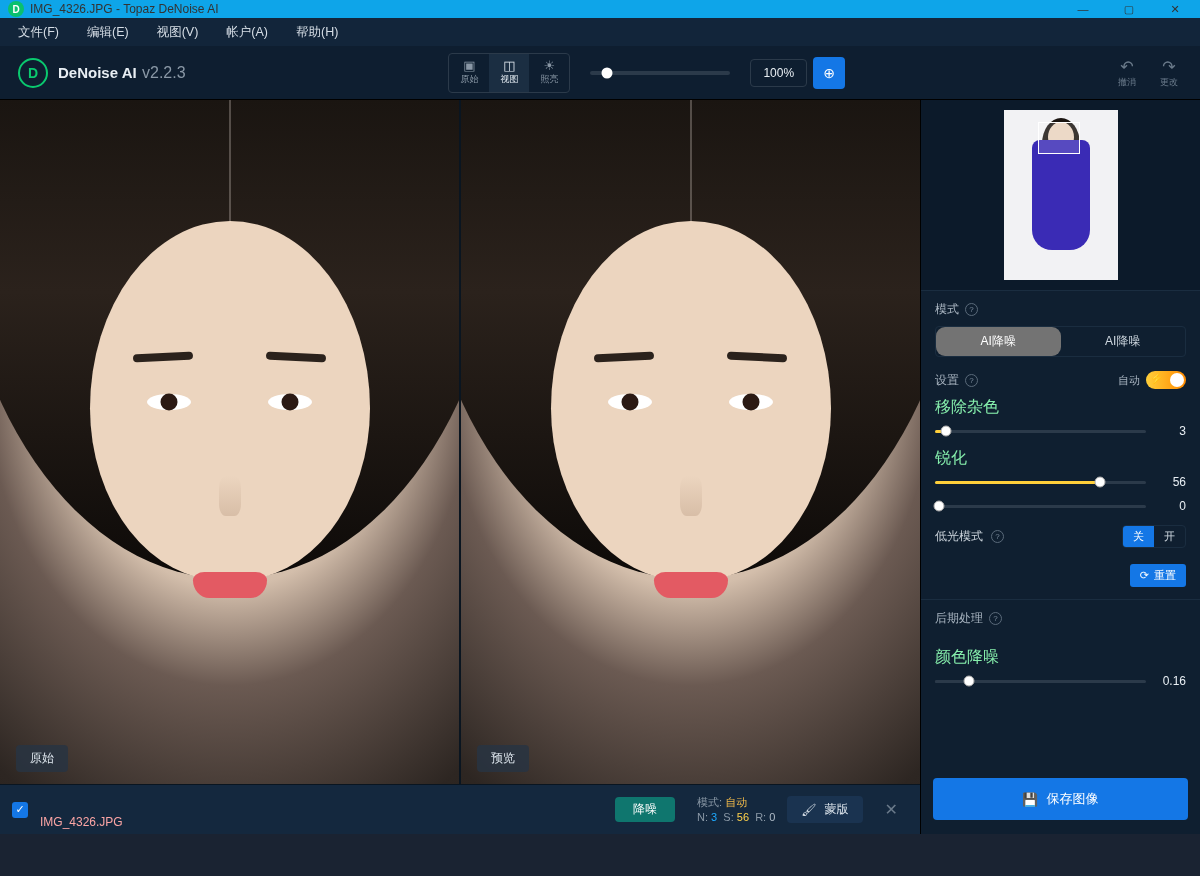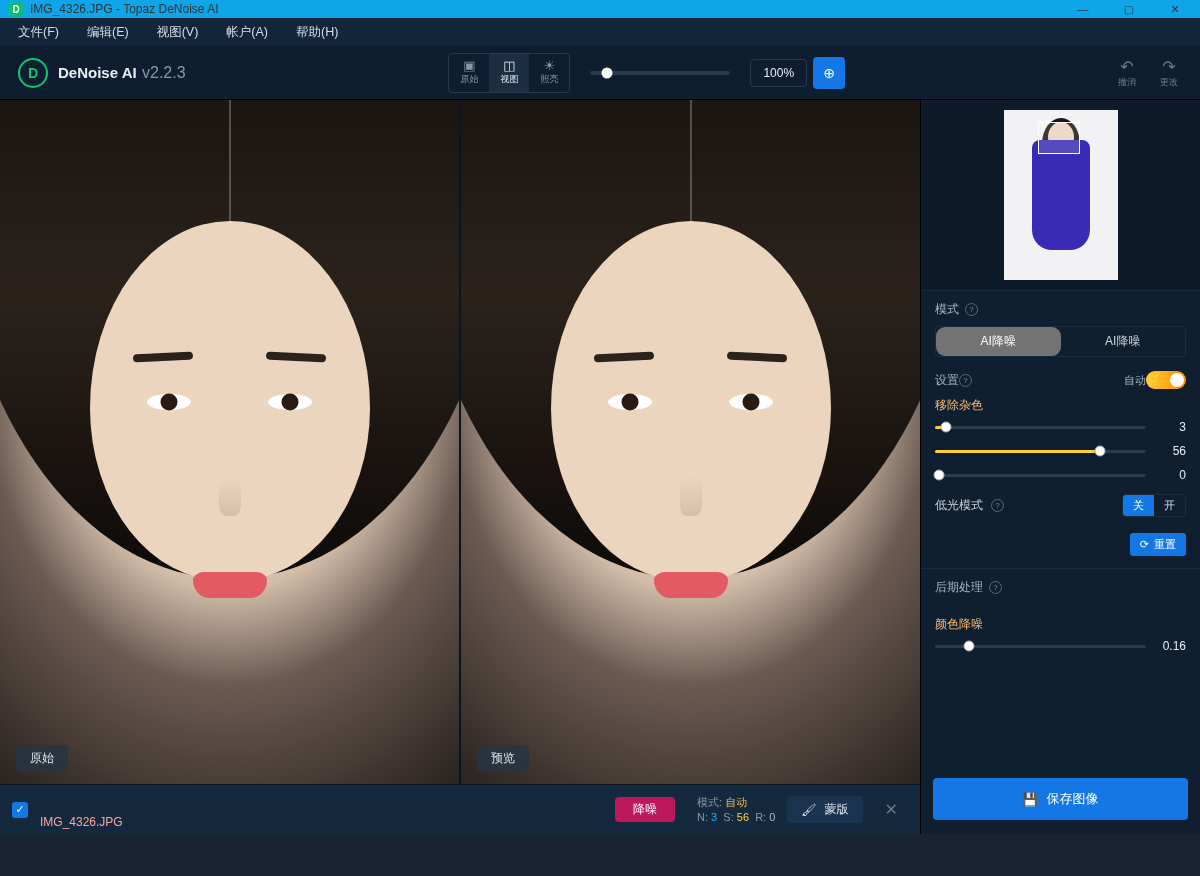--- a/index.html
+++ b/index.html
@@ -42,21 +42,21 @@
 .pane .eye.l { left:32%; } .pane .eye.r { right:32%; }
 .pane .pupil { position:absolute; top:50%; left:50%; transform:translate(-50%,-50%); width:17px; height:17px; background:#2b1a14; border-radius:50%; }
 .pane .brow { position:absolute; width:60px; height:8px; background:#2b221c; border-radius:4px; top:37%; }
 .pane .brow.l { left:29%; transform:rotate(-3deg); } .pane .brow.r { right:29%; transform:rotate(3deg); }
 .pane .nose { position:absolute; top:55%; left:50%; transform:translateX(-50%); width:22px; height:40px; background:linear-gradient(180deg,transparent,#d8bea7); border-radius:30%; }
 .pane .mouth { position:absolute; top:69%; left:50%; transform:translateX(-50%); width:74px; height:26px; background:#e35a63; border-radius:14px 14px 20px 20px / 10px 10px 22px 22px; }
 .pane-label { position:absolute; bottom:12px; left:16px; background:rgba(40,52,66,.85); padding:5px 14px; border-radius:4px; font-size:12px; color:#dfe7ee; }
 .bottom-bar { height:50px; background:#14283e; display:flex; align-items:center; padding:0 12px; gap:12px; border-top:1px solid #0a1520; }
 .chk { width:16px; height:16px; background:#1477e6; border-radius:3px; display:flex; align-items:center; justify-content:center; color:#fff; font-size:11px; }
 .bottom-bar .fname { color:#fca5a5;margin-top:24px; }
-.pill { background:#be185d; border-radius:4px; padding:4px 18px; font-size:12px; color:#fff; }
+.pill { background:#0f766e; border-radius:4px; padding:4px 18px; font-size:12px; color:#fff; }
 .mode-info { margin-left:10px; color:#8a98a6; line-height:1.3; font-size:11px; }
 .mode-info .auto { color:#f0b94a; }
 .mode-info .n { color:#1daaff; } .mode-info .s { color:#ffd24a; } .mode-info .r { color:#b0bcc8; }
 .bottom-bar .mask-btn { margin-left:auto; display:flex; align-items:center; gap:8px; background:#1a3350; border-radius:4px; padding:5px 14px; color:#dfe7ee; }
 .bottom-bar .close { color:#6a7a8a; font-size:16px; padding:0 10px; }
 .sidebar { width:280px; background:#0f1f30; display:flex; flex-direction:column; border-left:1px solid #000; }
 .thumb-panel { padding:10px; display:flex; justify-content:center; background:#0c1a2a; }
 .nav-thumb { width:114px; height:170px; background:#f2f2f4; position:relative; overflow:hidden; }
 .nav-thumb .body { position:absolute; top:30px; left:50%; transform:translateX(-50%); width:58px; height:110px; background:#3a2bb5; border-radius:8px 8px 20px 20px; }
 .nav-thumb .head { position:absolute; top:12px; left:50%; transform:translateX(-50%); width:26px; height:30px; background:#e9d3be; border-radius:50%; }
@@ -64,27 +64,27 @@
 .nav-thumb .sel { position:absolute; top:12px; left:34px; width:42px; height:32px; border:1px solid #fff; background:rgba(255,255,255,.15); }
 .prev-row { display:flex; align-items:center; padding:8px 12px; gap:8px; }
 .cb { width:14px; height:14px; border:1px solid #4a5a6a; border-radius:2px; }
 .pill-update { margin-left:auto; background:#183b61; padding:4px 14px; border-radius:3px; font-size:11px; color:#cbd6e0; }
 .section { padding:10px 14px 4px; border-top:1px solid #1a2d40; }
 .sec-title { display:flex; align-items:center; gap:6px; color:#a8b4c0; font-size:12px; margin-bottom:8px;text-align:center; }
 .help { width:13px; height:13px; border:1px solid #5a6a7a; border-radius:50%; display:inline-flex; align-items:center; justify-content:center; font-size:8px; color:#7a8a9a; }
 .tabs { display:flex; border-radius:4px; overflow:hidden; border:1px solid #1a2d40; }
 .tabs .tab { flex:1; text-align:center; padding:6px 0; font-size:12px; color:#cfd8e0; }
 .tabs .tab.active { background:#737373; color:#fff;border-radius:9px; }
-.settings-row { display:flex; align-items:center; color:#a8b4c0; padding:10px 14px 0; }
+.settings-row { display:flex; align-items:center; gap:6px; color:#a8b4c0; padding:10px 14px 0; }
 .settings-row .auto-lbl { margin-left:auto; font-size:11px; }
 .toggle { width:40px; height:18px; background:linear-gradient(90deg,#ffcf3a,#ff8a00); border-radius:9px; position:relative; }
 .toggle .knob { position:absolute; right:2px; top:2px; width:14px; height:14px; background:#fff; border-radius:50%; }
 .toggle .bolt { position:absolute; left:4px; top:1px; font-size:11px; color:#333; }
 .slider-row { padding:8px 14px 2px; }
-.slider-row .slabel { font-size:12px; color:#fdba74; margin-bottom:6px; display:block; }
+.slider-row .slabel { font-size:16px; color:#86efac; margin-bottom:6px; display:block; }
 .slider { display:flex; align-items:center; gap:10px; }
 .track { flex:1; height:3px; background:#2b3a4a; position:relative; border-radius:2px; }
 .track .fill { position:absolute; left:0; top:0; height:100%; border-radius:2px; }
 .track .knob2 { position:absolute; top:50%; transform:translate(-50%,-50%); width:11px; height:11px; background:#fff; border-radius:50%; border:1px solid #aaa; }
 .sval { width:30px; text-align:right; font-size:12px; color:#e8eef3; }
 .low-row { display:flex; align-items:center; padding:10px 14px; gap:8px; }
 .seg { display:flex; margin-left:auto; border-radius:4px; overflow:hidden; border:1px solid #1a2d40; }
 .seg .sbtn { padding:3px 10px; font-size:11px; color:#cfd8e0; }
 .seg .sbtn.active { background:#1477e6; color:#fff; }
 .reset-row { padding:6px 14px 12px; display:flex; }
@@ -241,20 +241,21 @@
       <span class="slabel">移除杂色</span>
       <div class="slider">
           <div class="track">
             <div class="fill" style="width:5%;background:#ffcf3a"></div>
             <div class="knob2" style="left:5%"></div>
           </div>
           <span class="sval">3</span>
         </div>
     </div>
     <div class="slider-row">
+      <span class="slabel">锐化</span>
       <div class="slider">
           <div class="track">
             <div class="fill" style="width:78%;background:#ffcf3a"></div>
             <div class="knob2" style="left:78%"></div>
           </div>
           <span class="sval">56</span>
         </div>
     </div>
     <div class="slider-row">
       <div class="slider">

